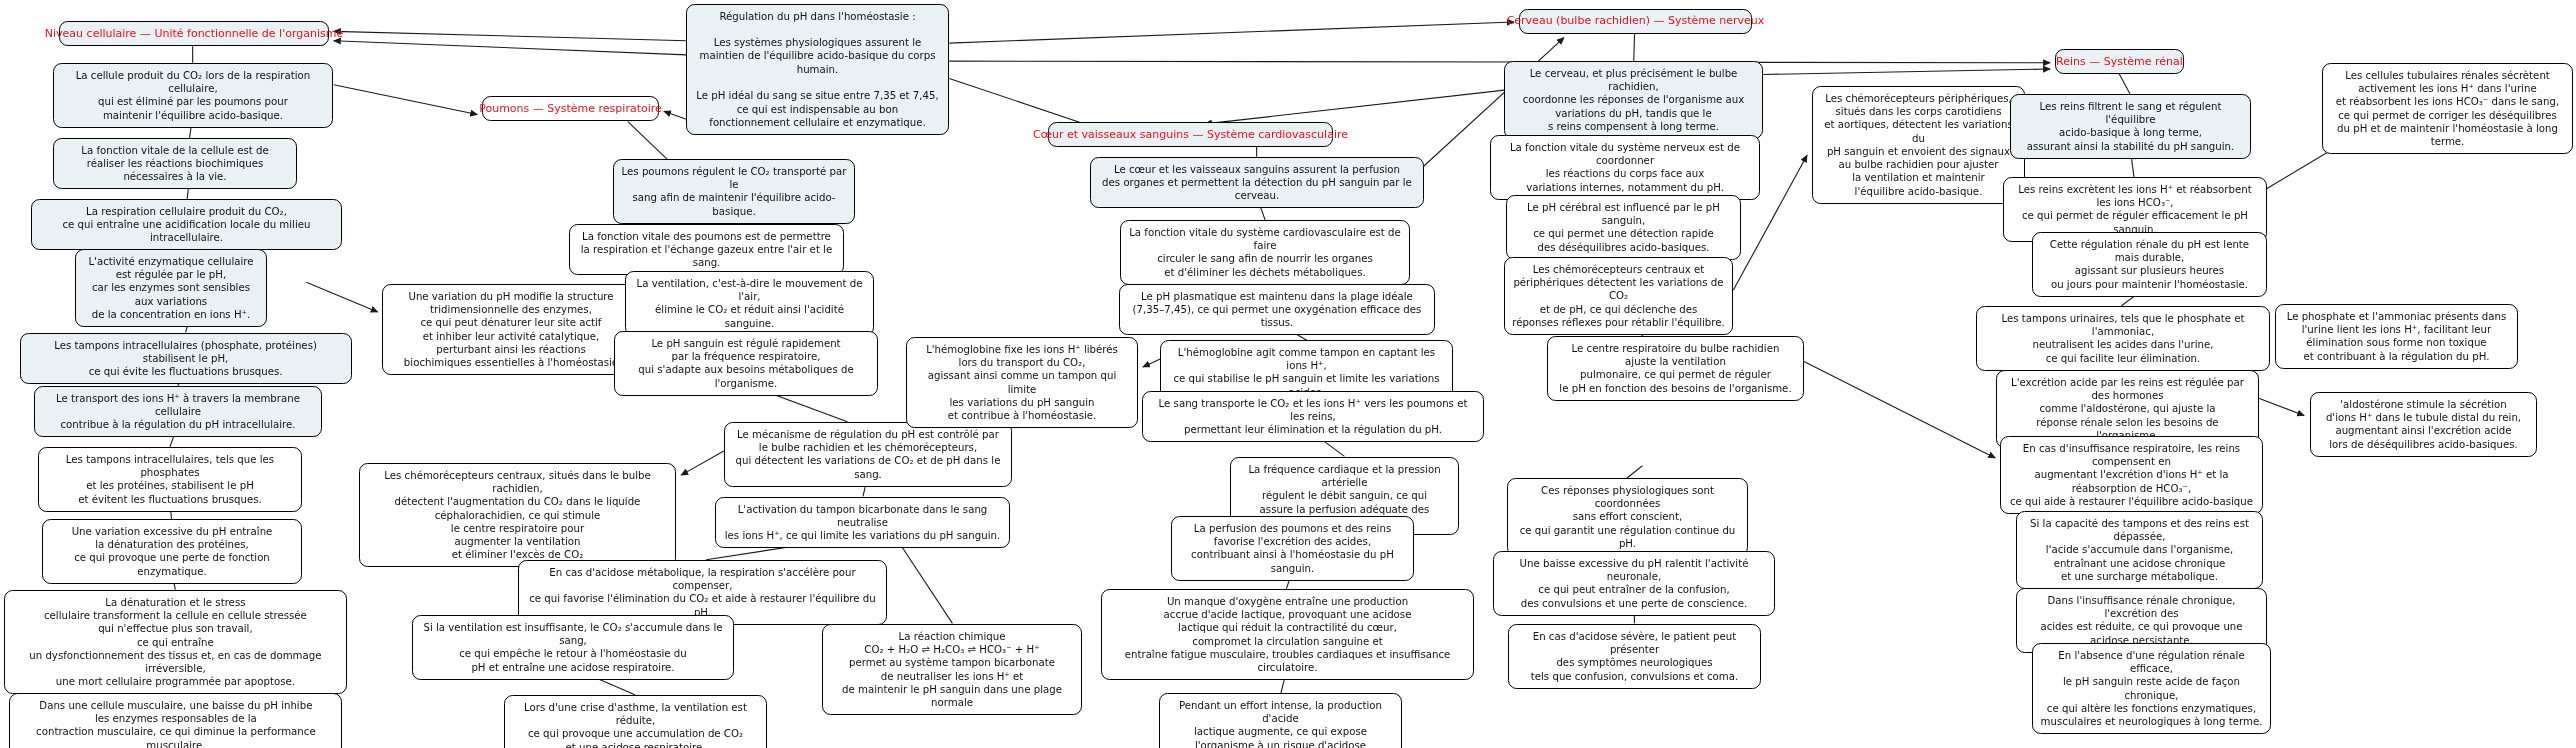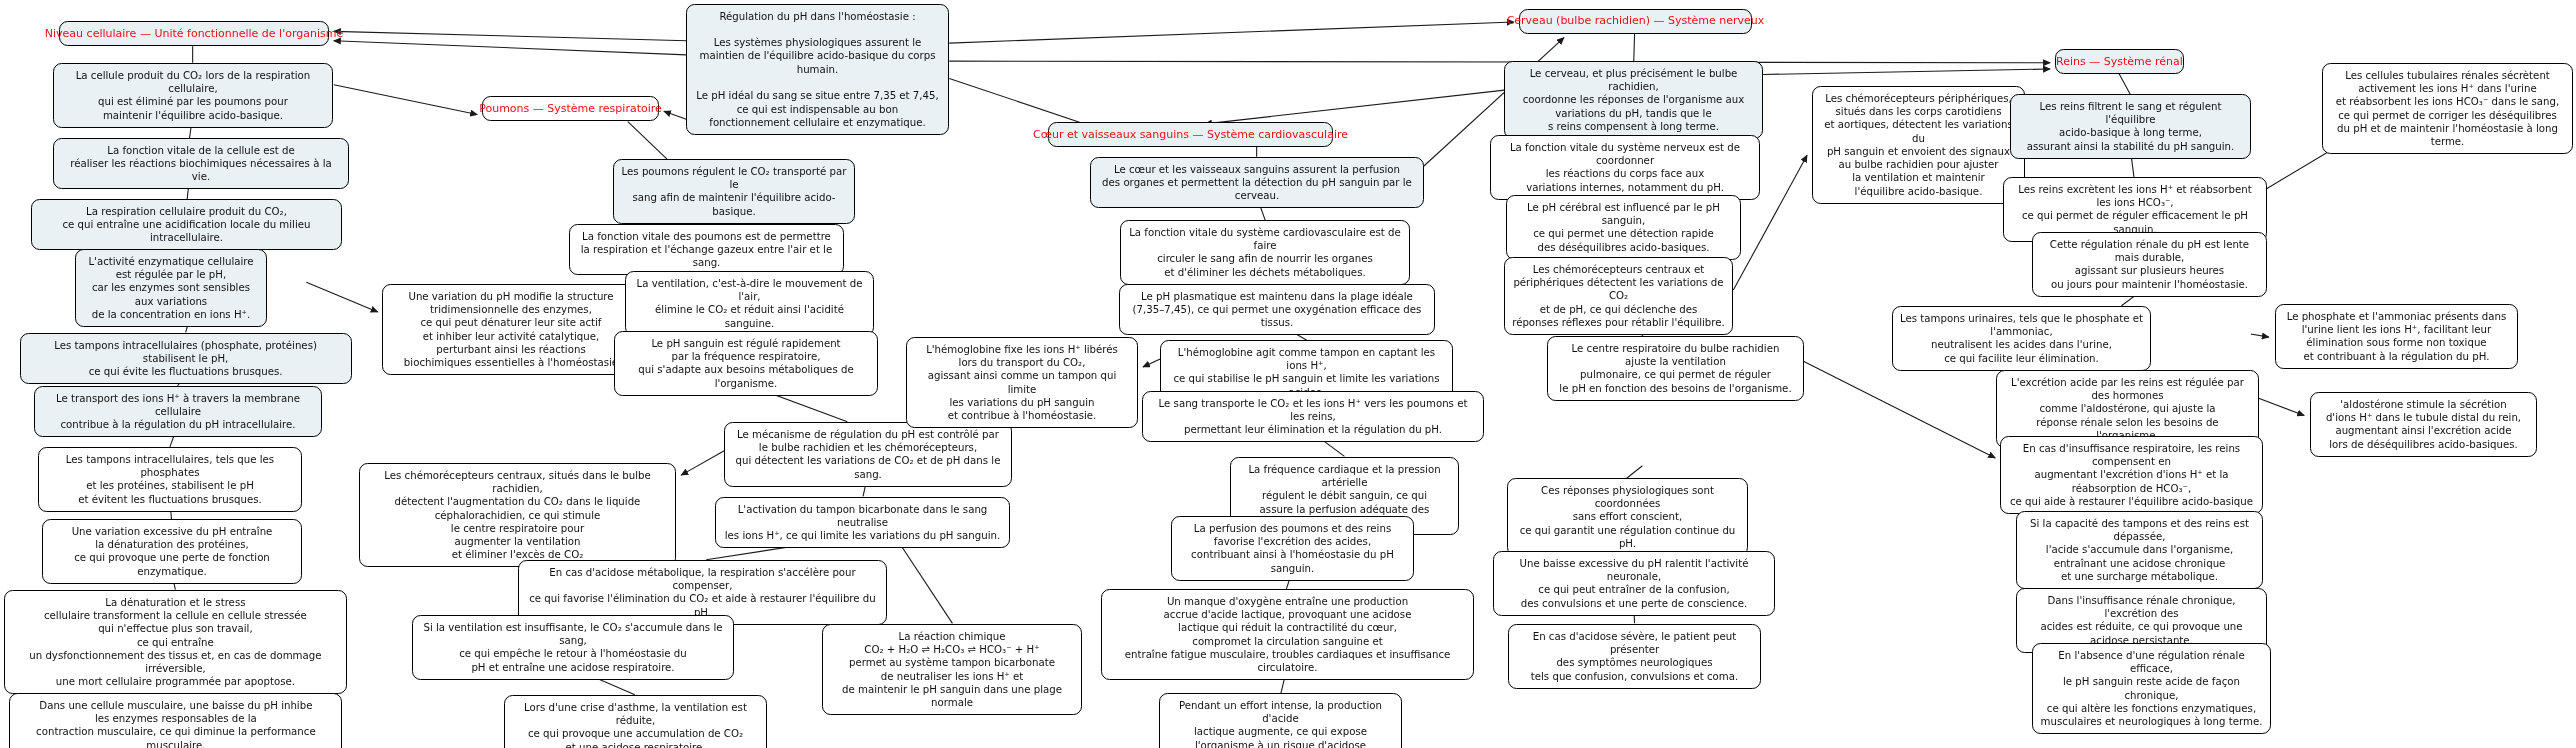--- a/index.html
+++ b/index.html
@@ -129,21 +129,21 @@
 maintien de l'équilibre acido-basique du corps humain.
 
 Le pH idéal du sang se situe entre 7,35 et 7,45,
 ce qui est indispensable au bon
 fonctionnement cellulaire et enzymatique.</div>
 
   <div class="node shaded hdr" style="left:59px;top:21px;width:270px;height:25px">Niveau cellulaire — Unité fonctionnelle de l'organisme</div>
   <div class="node shaded" style="left:53px;top:63px;width:280px">La cellule produit du CO₂ lors de la respiration cellulaire,
 qui est éliminé par les poumons pour
 maintenir l'équilibre acido-basique.</div>
-  <div class="node shaded" style="left:53px;top:138px;width:296px">La fonction vitale de la cellule est de
+  <div class="node shaded" style="left:53px;top:138px;width:244px">La fonction vitale de la cellule est de
 réaliser les réactions biochimiques nécessaires à la vie.</div>
   <div class="node shaded" style="left:31px;top:199px;width:311px">La respiration cellulaire produit du CO₂,
 ce qui entraîne une acidification locale du milieu intracellulaire.</div>
   <div class="node shaded" style="left:75px;top:249px;width:192px">L'activité enzymatique cellulaire
 est régulée par le pH,
 car les enzymes sont sensibles aux variations
 de la concentration en ions H⁺.</div>
   <div class="node shaded" style="left:19.6px;top:333px;width:332px">Les tampons intracellulaires (phosphate, protéines) stabilisent le pH,
 ce qui évite les fluctuations brusques.</div>
   <div class="node shaded" style="left:34px;top:386px;width:288px">Le transport des ions H⁺ à travers la membrane cellulaire
@@ -274,21 +274,21 @@
 
   <div class="node shaded hdr" style="left:2055px;top:49px;width:129px;height:25px">Reins — Système rénal</div>
   <div class="node shaded" style="left:2010px;top:94px;width:241px">Les reins filtrent le sang et régulent l'équilibre
 acido-basique à long terme,
 assurant ainsi la stabilité du pH sanguin.</div>
   <div class="node" style="left:2003px;top:177px;width:264px">Les reins excrètent les ions H⁺ et réabsorbent les ions HCO₃⁻,
 ce qui permet de réguler efficacement le pH sanguin.</div>
   <div class="node" style="left:2032px;top:232px;width:235px">Cette régulation rénale du pH est lente mais durable,
 agissant sur plusieurs heures
 ou jours pour maintenir l'homéostasie.</div>
-  <div class="node" style="left:1892px;top:306px;width:259px">Les tampons urinaires, tels que le phosphate et l'ammoniac,
+  <div class="node" style="left:1976px;top:306px;width:294px">Les tampons urinaires, tels que le phosphate et l'ammoniac,
 neutralisent les acides dans l'urine,
 ce qui facilite leur élimination.</div>
   <div class="node" style="left:1996px;top:370px;width:263px">L'excrétion acide par les reins est régulée par des hormones
 comme l'aldostérone, qui ajuste la
 réponse rénale selon les besoins de l'organisme.</div>
   <div class="node" style="left:2000px;top:436px;width:263px">En cas d'insuffisance respiratoire, les reins compensent en
 augmentant l'excrétion d'ions H⁺ et la
 réabsorption de HCO₃⁻,
 ce qui aide à restaurer l'équilibre acido-basique</div>
   <div class="node" style="left:2016px;top:511px;width:247px">Si la capacité des tampons et des reins est dépassée,

